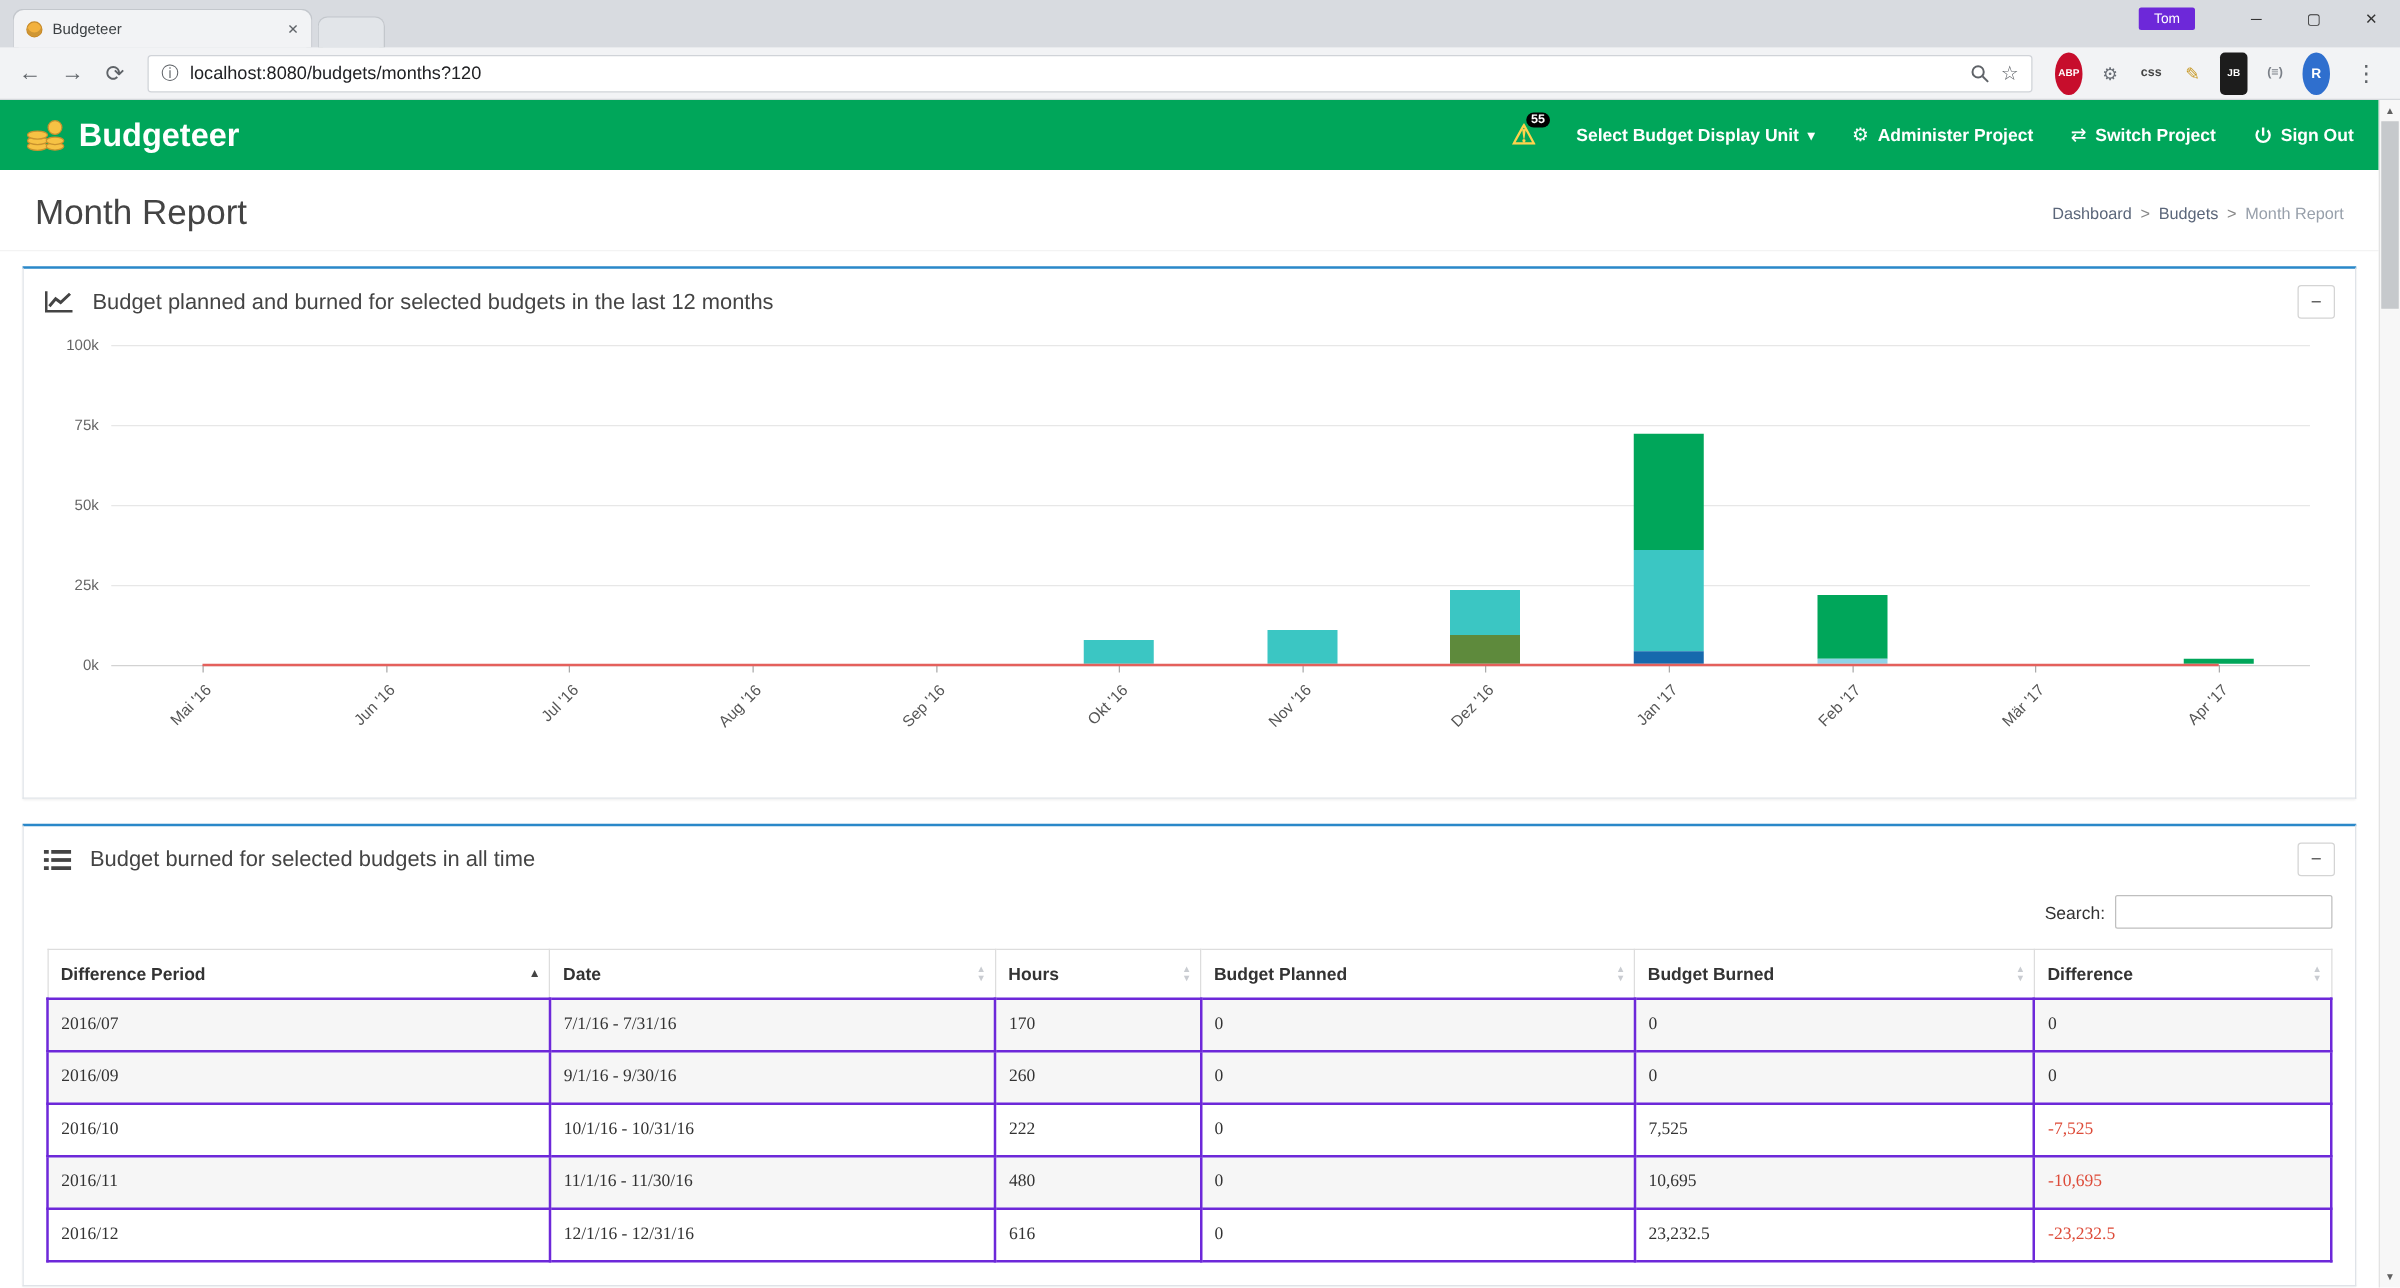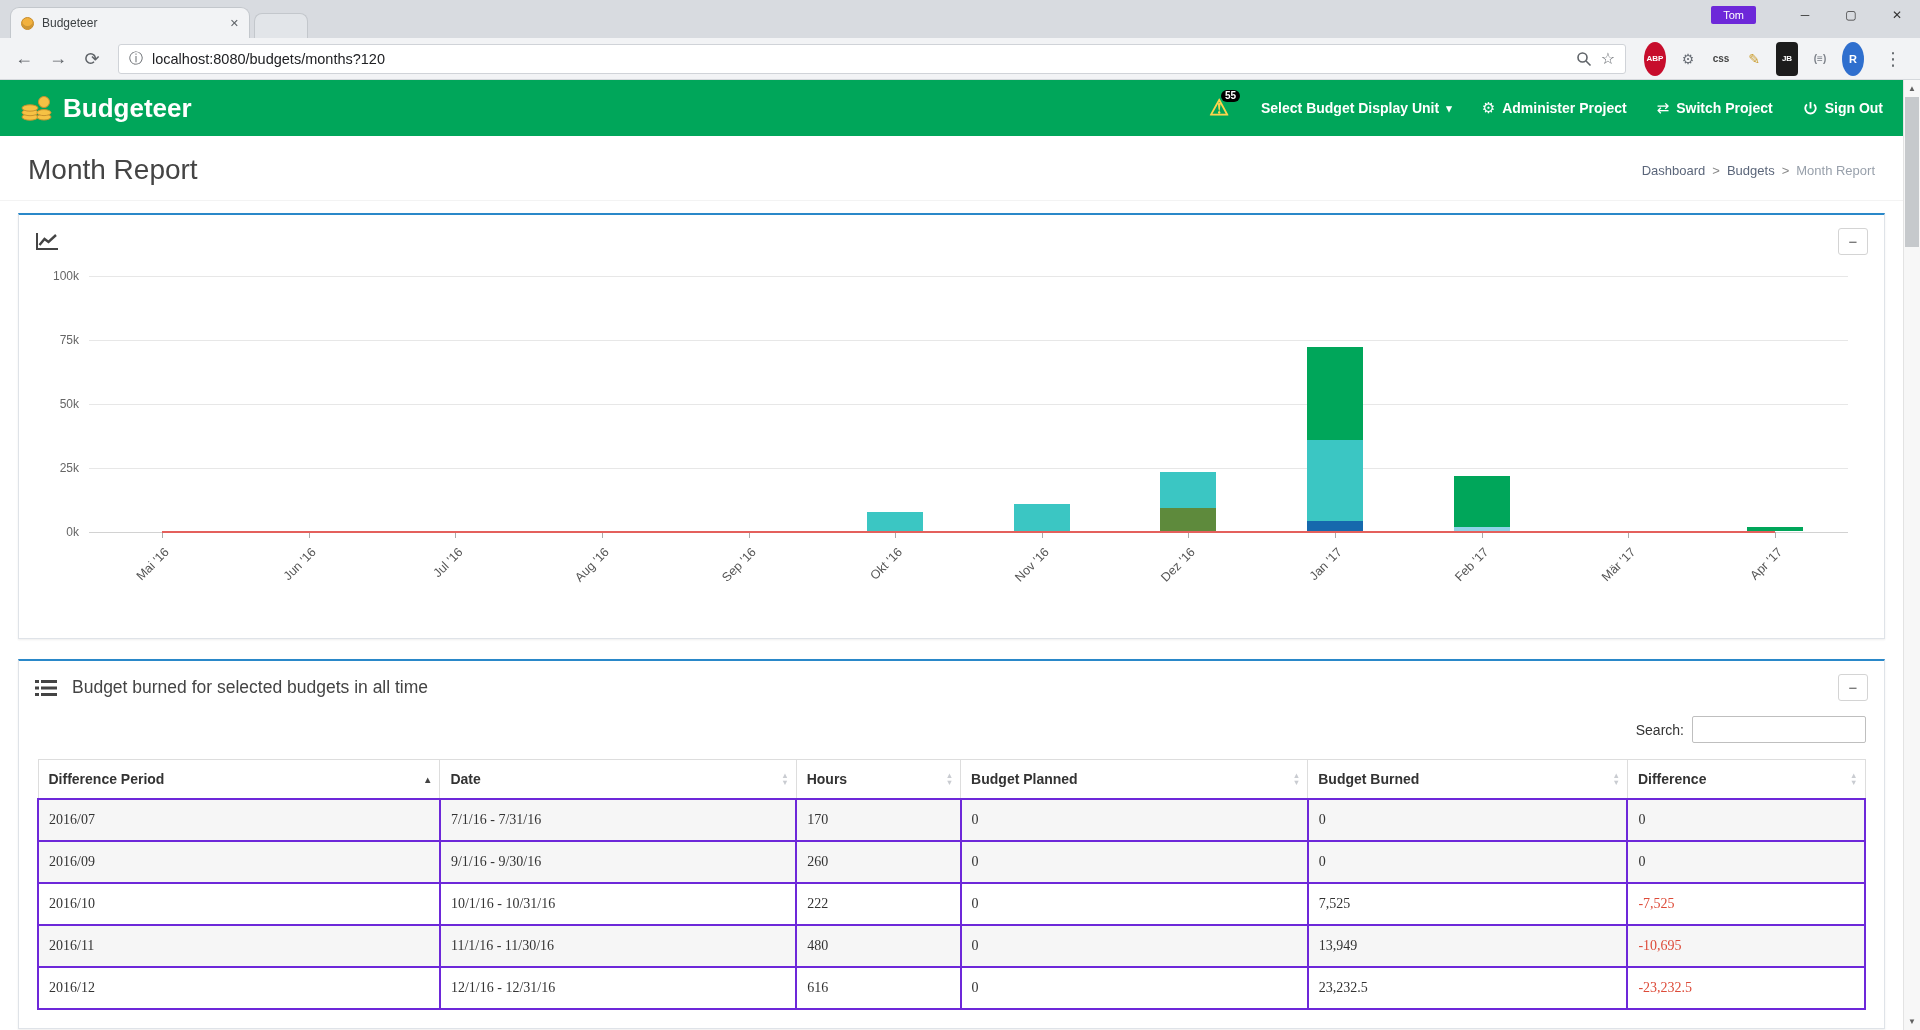--- a/index.html
+++ b/index.html
@@ -212,20 +212,21 @@
       <span class="bc-current">Month Report</span>
     </div>
   </div>
 
   <section class="box">
     <div class="box-header">
       <svg width="24" height="20" viewBox="0 0 24 20" fill="none" stroke="#444" stroke-width="2">
         <path d="M2 1v16h21"></path>
           <path d="M4.5 13l5-6 4 3 7.5-7" stroke-width="2.4"></path>
       </svg>
+      <h2 class="box-title">Budget planned and burned for selected budgets in the last 12 months</h2>
       <button class="collapse-btn">−</button>
     </div>
     <div class="chart-wrap">
       <div class="chart-plot">
           <div class="grid-line zero" style="top: 100%;"></div>
           <div class="y-label" style="top: calc(100% - 8px);">0k</div>
           <div class="grid-line" style="top: 75%;"></div>
           <div class="y-label" style="top: calc(75% - 8px);">25k</div>
           <div class="grid-line" style="top: 50%;"></div>
           <div class="y-label" style="top: calc(50% - 8px);">50k</div>
@@ -352,21 +353,21 @@
             <td>222</td>
             <td>0</td>
             <td>7,525</td>
             <td class="neg">-7,525</td>
           </tr>
           <tr class="odd">
             <td>2016/11</td>
             <td>11/1/16 - 11/30/16</td>
             <td>480</td>
             <td>0</td>
-            <td>13,949</td>
+            <td>10,695</td>
             <td class="neg">-10,695</td>
           </tr>
           <tr class="even">
             <td>2016/12</td>
             <td>12/1/16 - 12/31/16</td>
             <td>616</td>
             <td>0</td>
             <td>23,232.5</td>
             <td class="neg">-23,232.5</td>
           </tr>

